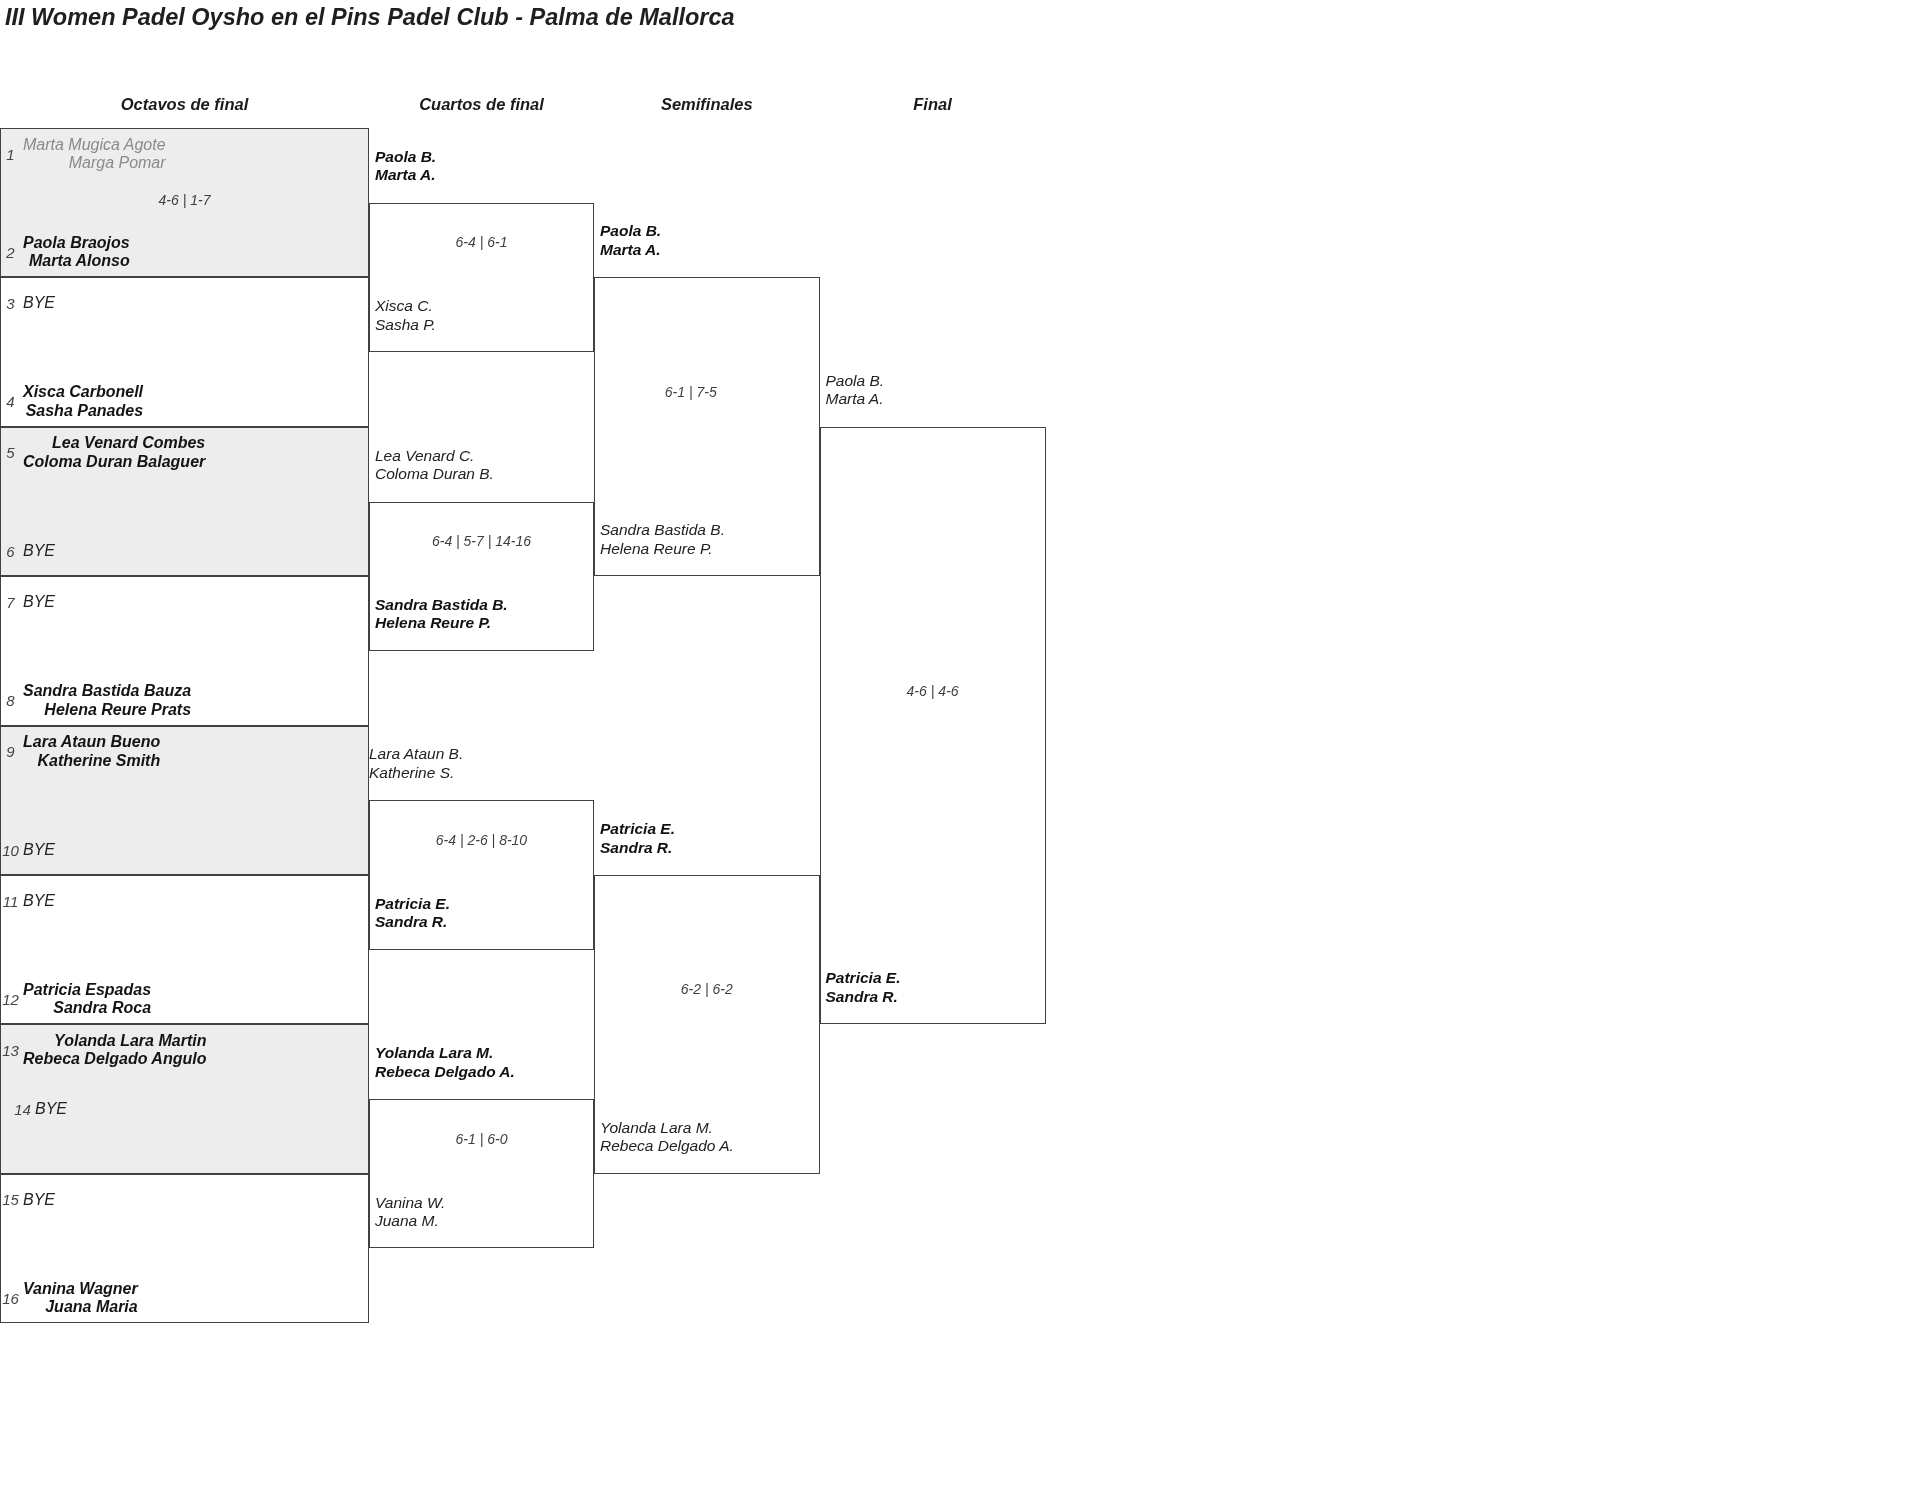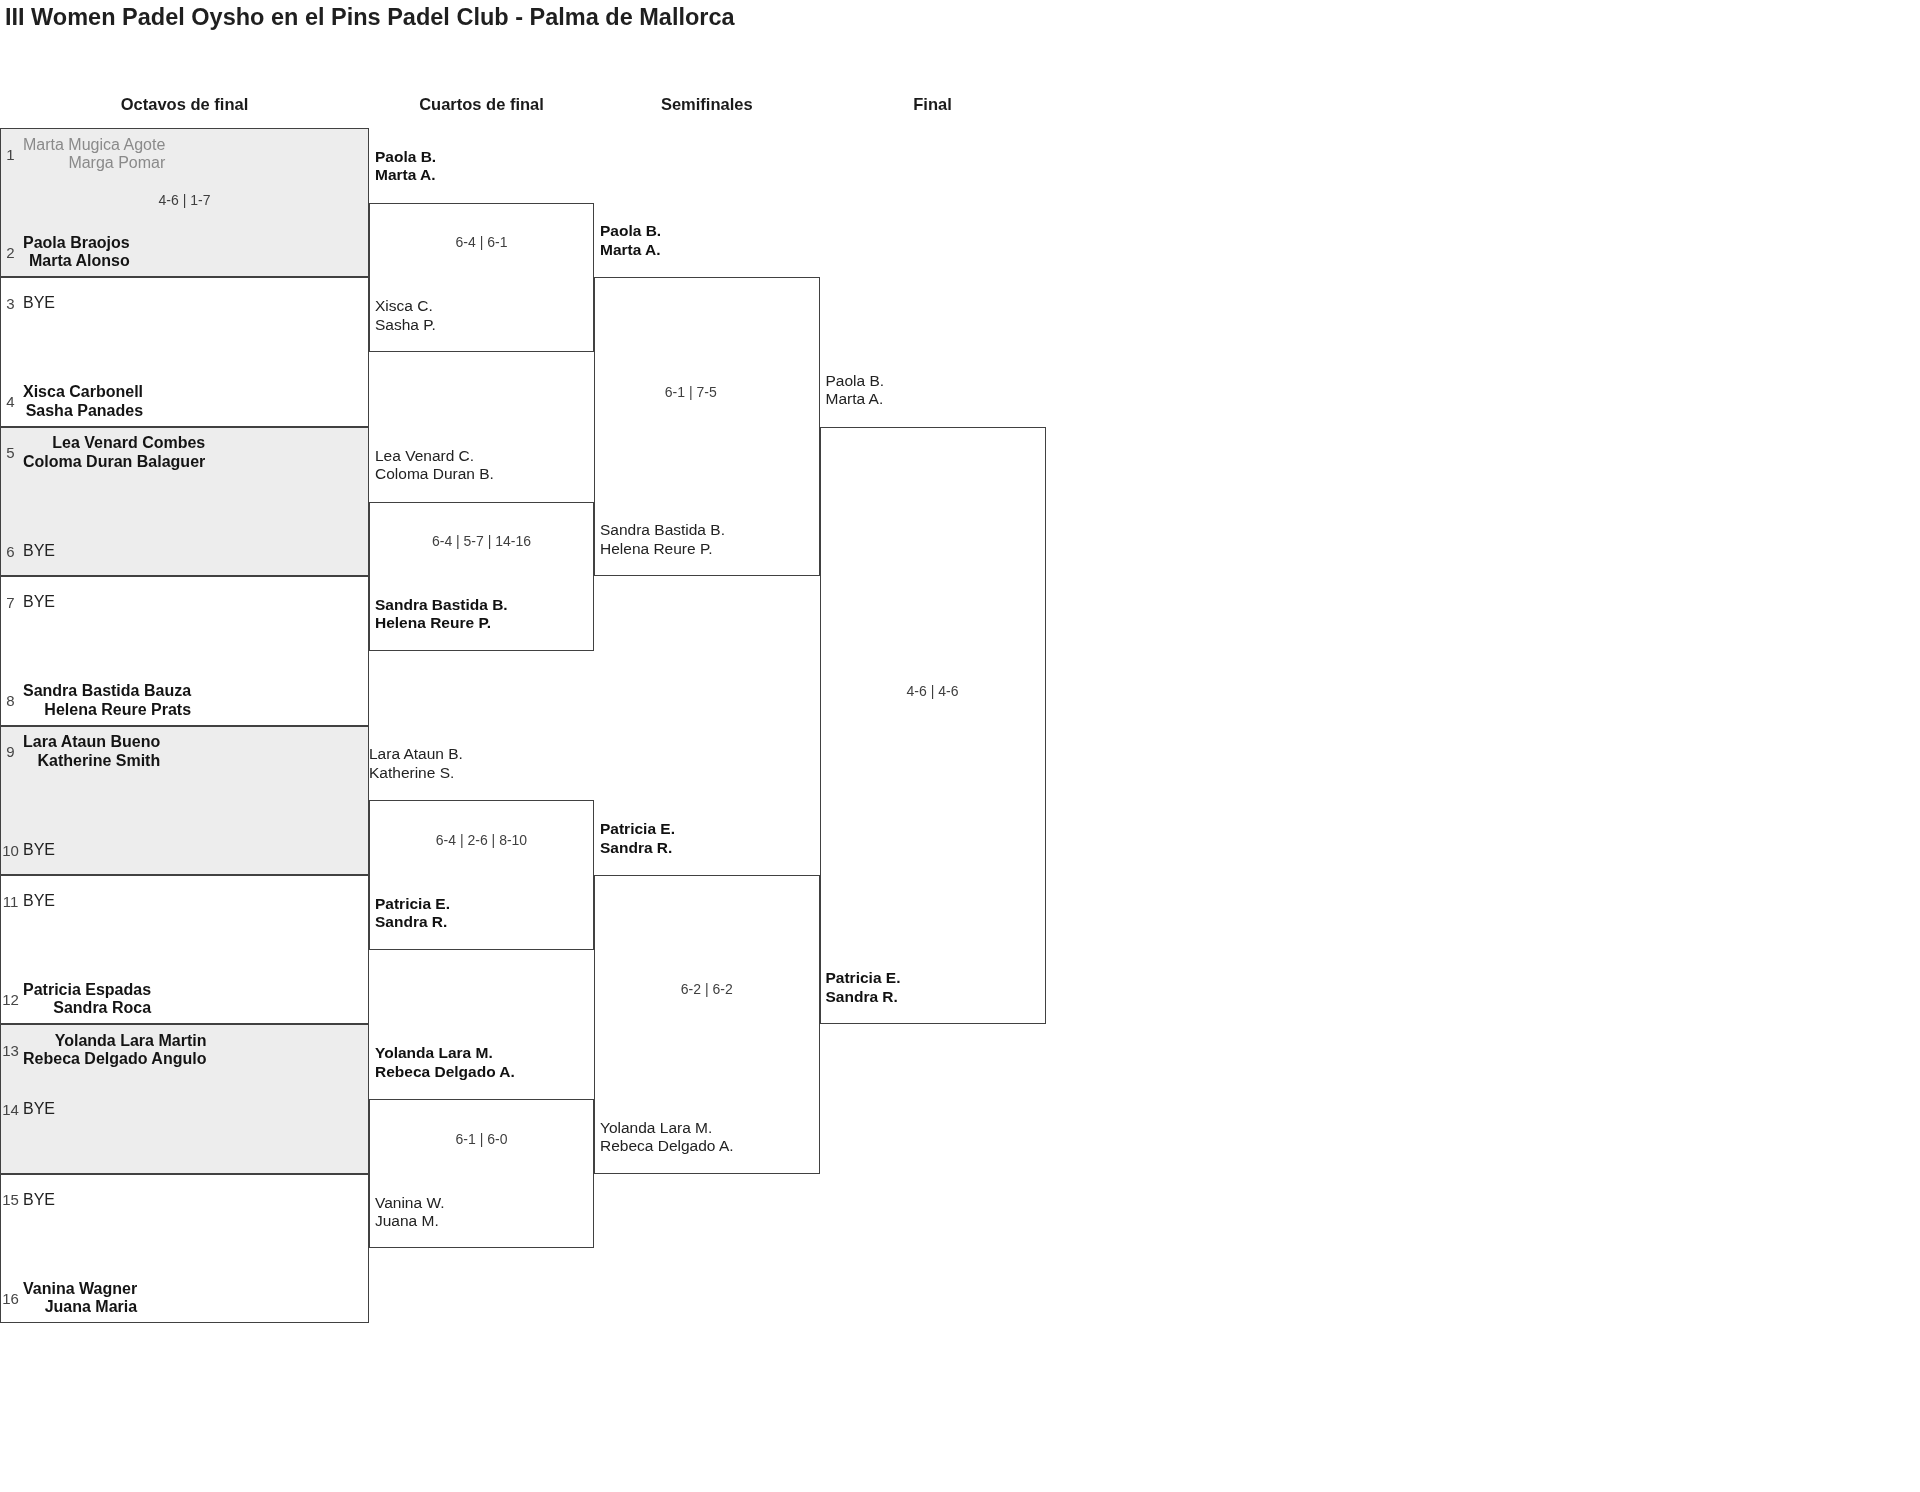--- a/index.html
+++ b/index.html
@@ -2,20 +2,21 @@
 <html><head>
 <meta charset="utf-8">
 <style>
   html,body{margin:0;padding:0;background:#fff;}
   #canvas{
     position:relative;
     width:1598px;height:1492px;
     background:#fff;
     font-family:"Liberation Sans", sans-serif;
     overflow:hidden;
+    font-style:italic;
   }
   
   .title{
     position:absolute;left:5px;top:3px;
     font-size:23.5px;line-height:29px;font-weight:bold;
     color:#1f1f1f;white-space:nowrap;
   }
   
   .logo{position:absolute;left:1686px;top:4px;width:230px;height:66px;}
   .logo-dots{position:absolute;left:0;top:0;}
@@ -181,21 +182,21 @@
         </div>
       </div>
       <div class="of-box shaded" style="left: 0px; top: 1024.4px; width: 369px; height: 149.4px;"></div>
       <div class="slot" style="top: 1030.4px;">
         <div class="seed">13</div>
         <div class="names winner">
           <div>Yolanda Lara Martin</div>
           <div>Rebeca Delgado Angulo</div>
         </div>
       </div>
-      <div class="slot" style="top: 1089px;">
+      <div class="slot" style="top: 1089px; margin-left: 12px;">
         <div class="seed">14</div>
         <div class="names bye">
           <div>BYE</div>
         </div>
       </div>
       <div class="of-box" style="left: 0px; top: 1173.8px; width: 369px; height: 149.4px;"></div>
       <div class="slot" style="top: 1179.8px;">
         <div class="seed">15</div>
         <div class="names bye">
           <div>BYE</div>

